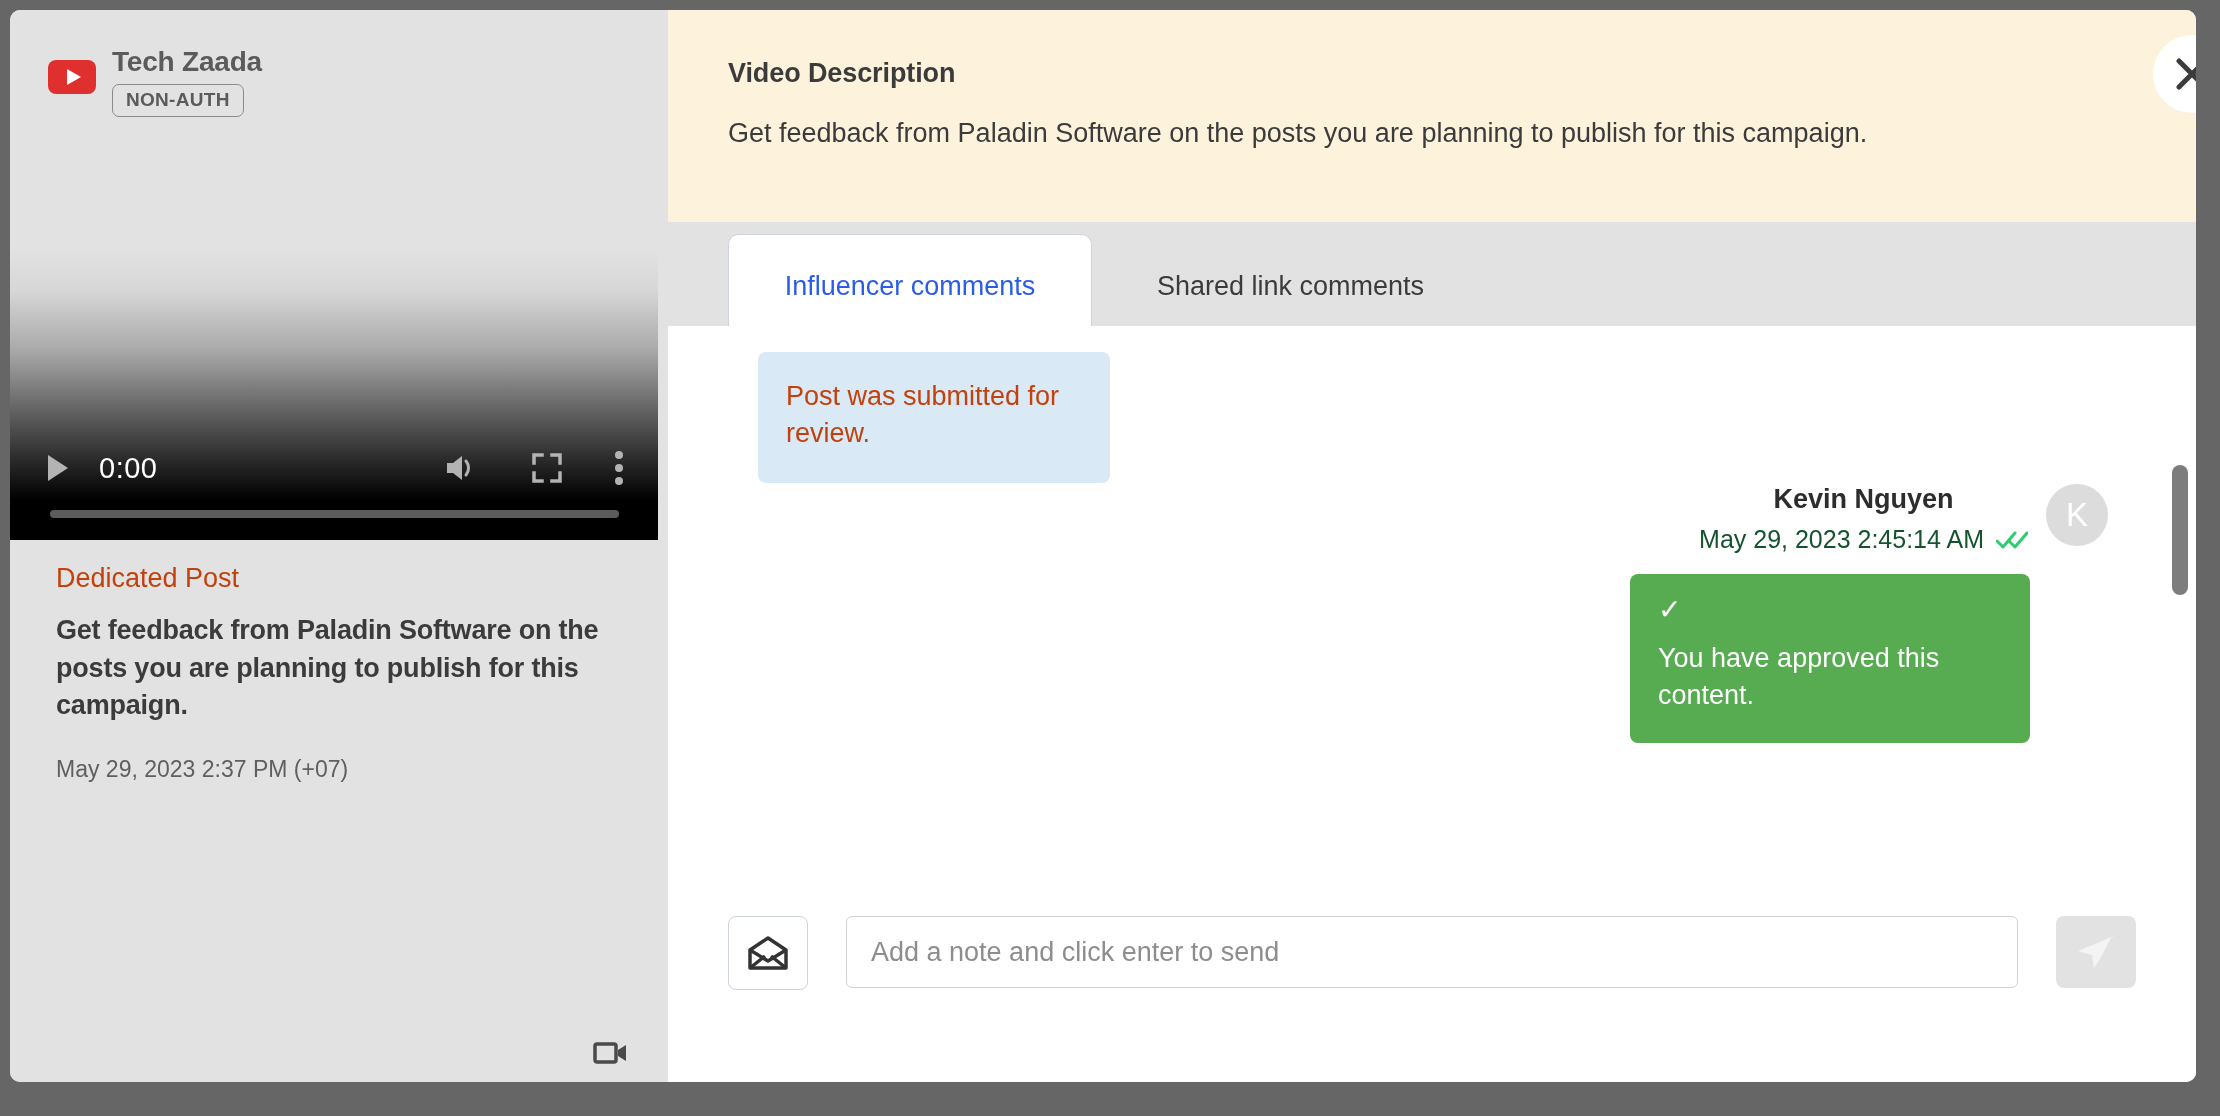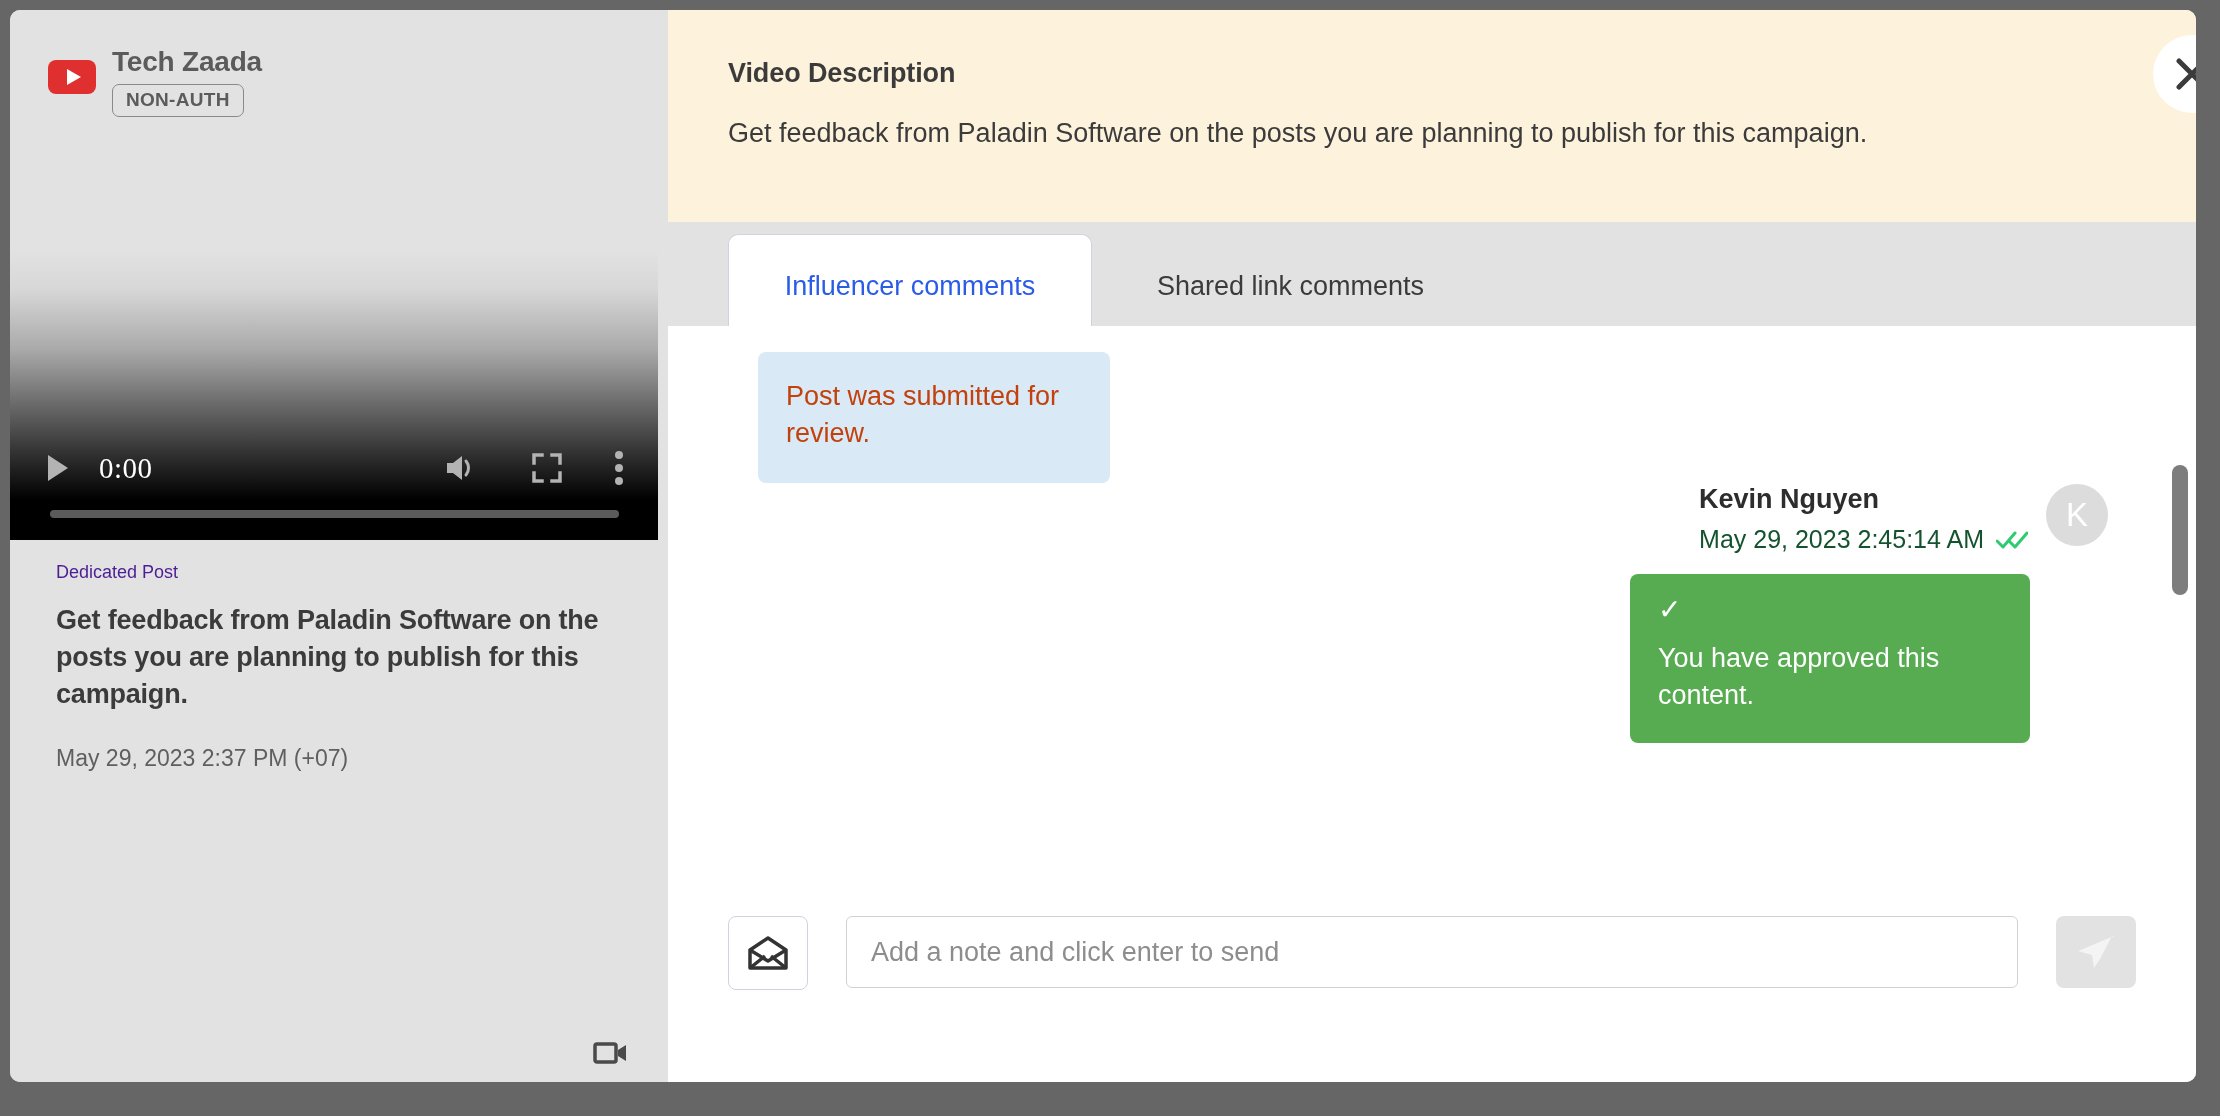--- a/index.html
+++ b/index.html
@@ -99,21 +99,20 @@
     background:
       linear-gradient(to bottom,
         #e2e2e2 0px,
         #e2e2e2 90px,
         #d7d7d7 130px,
         #a9a9a9 190px,
         #6f6f6f 240px,
         #2a2a2a 300px,
         #000000 340px,
         #000000 380px);
-    font-family: Liberation Serif, serif;
   }
 
   .video-controls {
     position: absolute;
     left: 0;
     right: 0;
     bottom: 42px;
     height: 60px;
     display: flex;
     align-items: center;
@@ -146,22 +145,22 @@
     background: #5b5b5b;
   }
 
   .post-info {
     position: absolute;
     left: 46px;
     top: 552px;
     width: 555px;
   }
   .post-kind {
-    font-size: 18px;
-    color: #4c1d95;
+    font-size: 27px;
+    color: #c2410c;
     line-height: 1.2;
   }
   .post-title {
     margin-top: 18px;
     font-size: 27px;
     font-weight: bold;
     color: #3b3b3b;
     line-height: 1.38;
     letter-spacing: -0.2px;
   }
@@ -276,21 +275,21 @@
     width: 760px;
     display: flex;
     flex-direction: column;
     align-items: flex-end;
   }
   .msg-head {
     display: flex;
     align-items: flex-start;
     gap: 18px;
   }
-  .msg-head-text { display: flex; flex-direction: column; align-items: flex-start; }
+  .msg-head-text { display: flex; flex-direction: column; align-items: center; }
   .msg-author {
     font-size: 27px;
     font-weight: bold;
     color: #2d2d2d;
   }
   .msg-time-row {
     margin-top: 10px;
     display: flex;
     align-items: center;
     gap: 12px;

